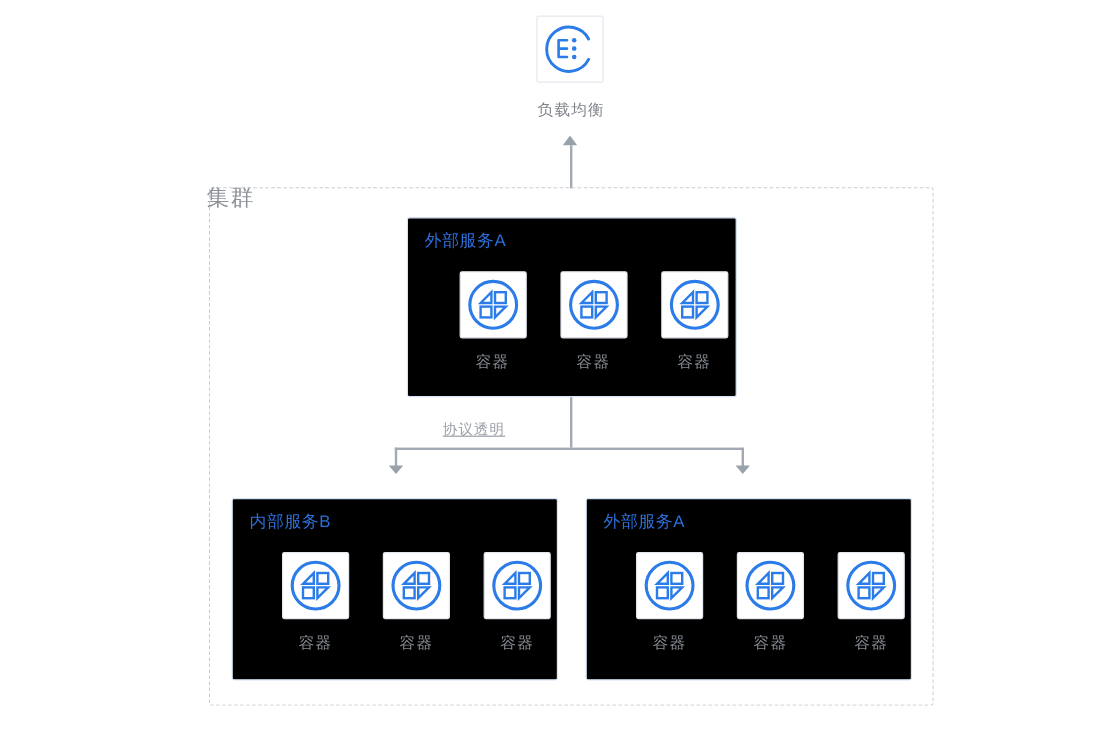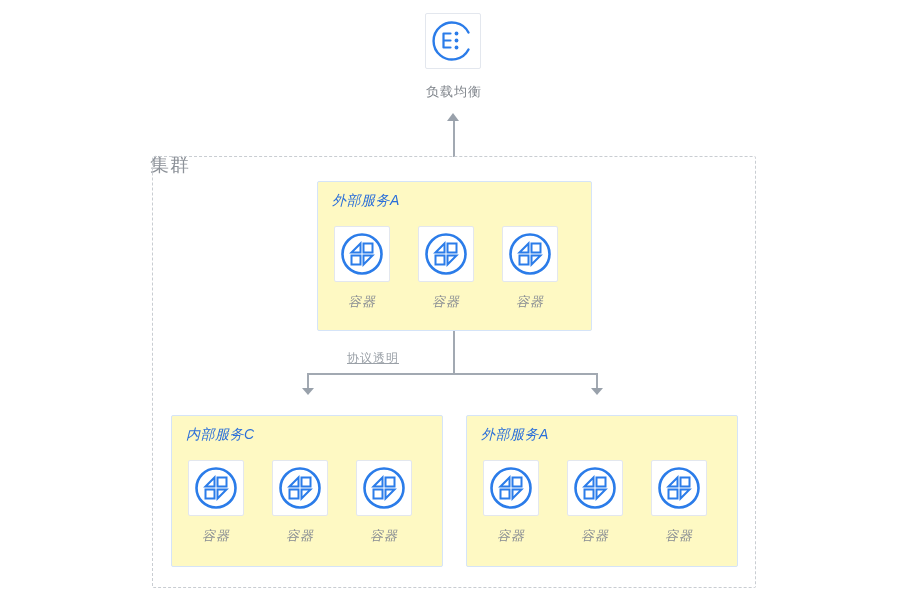--- a/index.html
+++ b/index.html
@@ -1,18 +1,18 @@
 <!DOCTYPE html>
 <html><head>
 <meta charset="utf-8">
 <style>
   html,body{margin:0;padding:0;background:#ffffff;}
   .canvas{
     position:relative;width:819px;height:611px;background:#ffffff;
-    font-family:"Liberation Sans","DejaVu Sans",sans-serif;overflow:hidden;
+    font-family:"Liberation Sans","DejaVu Sans",sans-serif;overflow:hidden;margin-left:22px;
   }
   
   .tile{
     width:56px;height:56px;background:#ffffff;border:1px solid #e3e7ee;
     border-radius:2px;box-sizing:border-box;display:flex;
     align-items:center;justify-content:center;
   }
   .tile svg{display:block;}
   
   .lb-node{position:absolute;left:425px;top:13px;}
@@ -21,28 +21,28 @@
     font-size:13px;color:#7e838a;letter-spacing:1px;
   }
   
   .cluster-label{position:absolute;left:150px;top:152px;font-size:19px;color:#8d9299;letter-spacing:1px;}
   .cluster-box{
     position:absolute;left:152px;top:156px;width:604px;height:432px;
     border:1px dashed #c9cdd2;border-radius:2px;box-sizing:border-box;background:transparent;
   }
   
   .service-box{
-    position:absolute;background:#fef9c3;border:1px solid #d5e4f8;
-    border-radius:2px;box-sizing:border-box;font-style:italic;
+    position:absolute;background:#000000;border:1px solid #d5e4f8;
+    border-radius:2px;box-sizing:border-box;
   }
   .svc-a{left:317px;top:181px;width:275px;height:150px;}
   .svc-b{left:171px;top:415px;width:272px;height:152px;}
   .svc-c{left:466px;top:415px;width:272px;height:152px;}
   .service-title{margin:10px 0 0 14px;font-size:14px;color:#2b6fd9;letter-spacing:.5px;}
-  .tiles{display:flex;gap:28px;margin-top:16px;padding-left:16px;}
+  .tiles{display:flex;gap:28px;margin-top:16px;padding-left:36px;justify-content:center;}
   .tile-wrap{width:56px;}
   .tile-label{margin-top:11px;text-align:center;font-size:13px;color:#868b93;letter-spacing:1px;}
   
   .vline,.hline,.stub{position:absolute;background:#a2a9b2;}
   .vline{width:1.5px;}
   .stub{width:1.5px;}
   .hline{height:1.5px;}
   .arrow-up{
     position:absolute;width:0;height:0;
     border-left:6px solid transparent;border-right:6px solid transparent;
@@ -136,21 +136,21 @@
 
   <div class="edge-label">协议透明</div>
   <div class="vline" style="left:453px;top:331px;height:42px;"></div>
   <div class="hline" style="left:307px;top:373px;width:290px;"></div>
   <div class="stub" style="left:307px;top:373px;height:16px;"></div>
   <div class="stub" style="left:596px;top:373px;height:16px;"></div>
   <div class="arrow-down" style="left:302px;top:388px;"></div>
   <div class="arrow-down" style="left:591px;top:388px;"></div>
 
   <div class="service-box svc-b">
-    <div class="service-title">内部服务C</div>
+    <div class="service-title">内部服务B</div>
     <div class="tiles">
       <div class="tile-wrap">
         <div class="tile">
           <span>
               <svg width="56" height="56" viewBox="0 0 56 56">
                 <use href="#container-glyph"></use>
               </svg>
             </span>
         </div>
         <div class="tile-label">容器</div>

